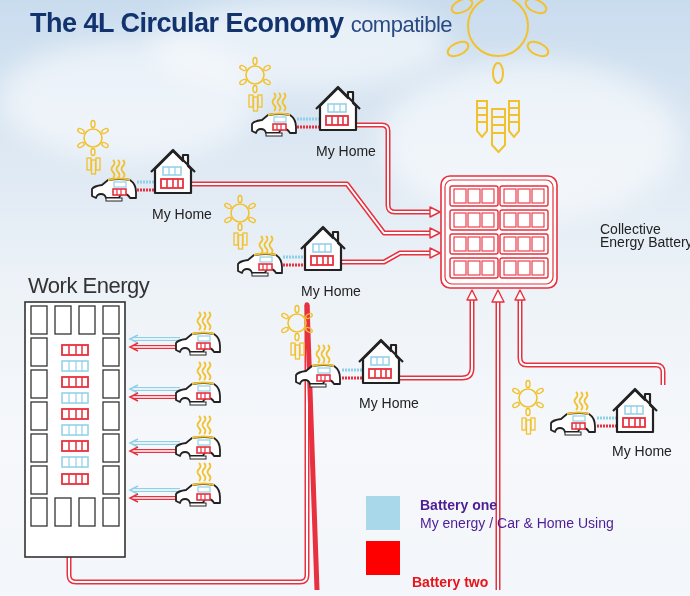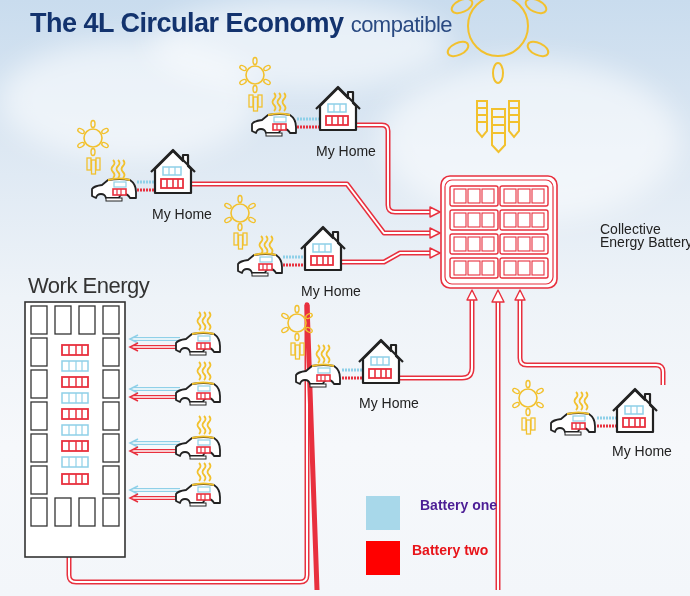--- a/index.html
+++ b/index.html
@@ -259,17 +259,18 @@
 <div class="lbl" style="left:600px;top:223px;line-height:13px;">
   <span>Collective</span><br>
   <span>Energy Battery</span>
 </div>
 
 <div id="work-title">Work Energy</div>
 
 <div class="legend-swatch" style="left:366px;top:496px;background:#a8d8ea;"></div>
 <div class="legend-text" style="left:412px;top:497px;color:#4c1d95;margin-left:8px;">
   <span class="h">Battery one</span>
+  <span class="s">My energy / Car &amp; Home Using</span>
 </div>
 <div class="legend-swatch" style="left:366px;top:541px;background:#ff0000;"></div>
-<div class="legend-text" style="left:412px;top:542px;color:#e8141a;">
+<div class="legend-text" style="left:412px;top:574px;color:#e8141a;">
   <span class="h">Battery two</span>
 </div>
 
 </body></html>

